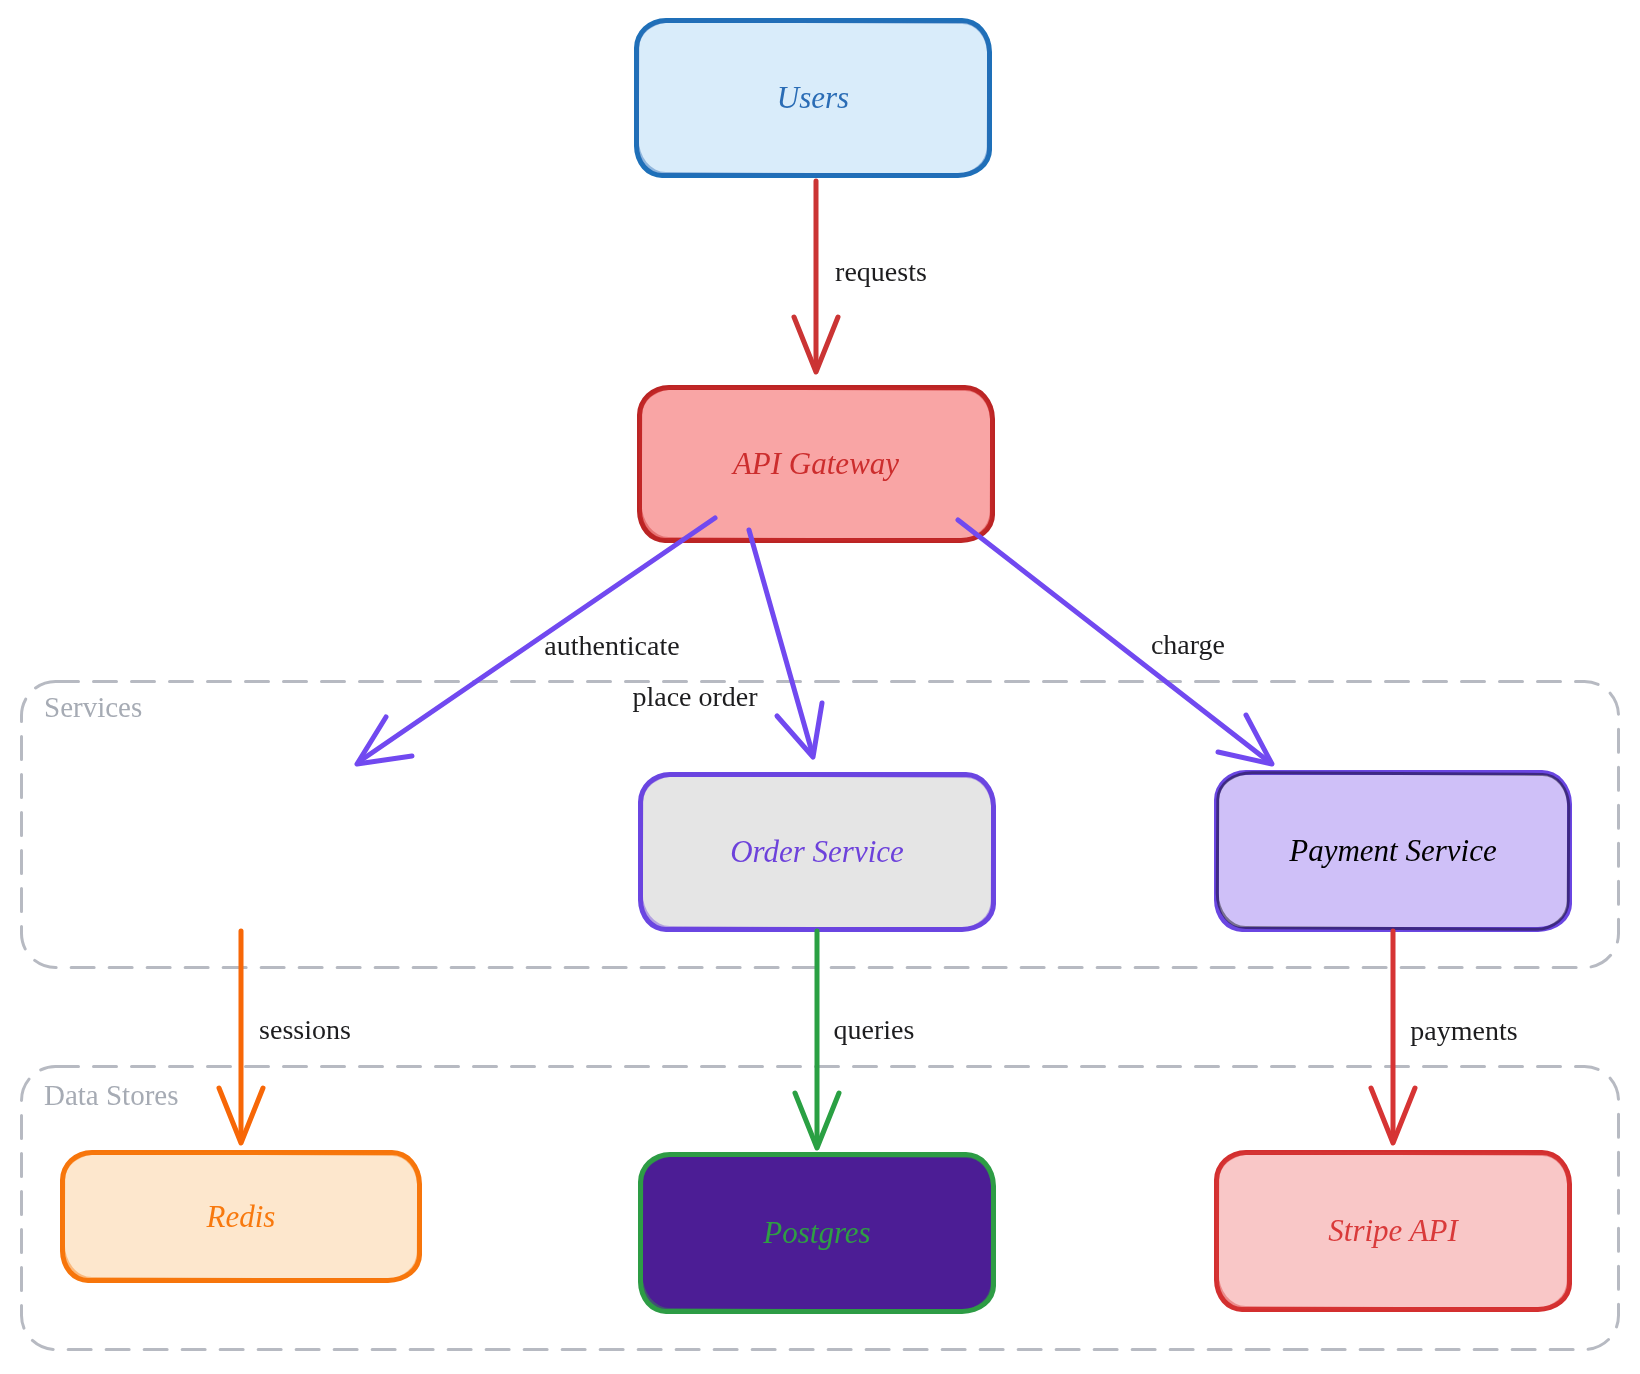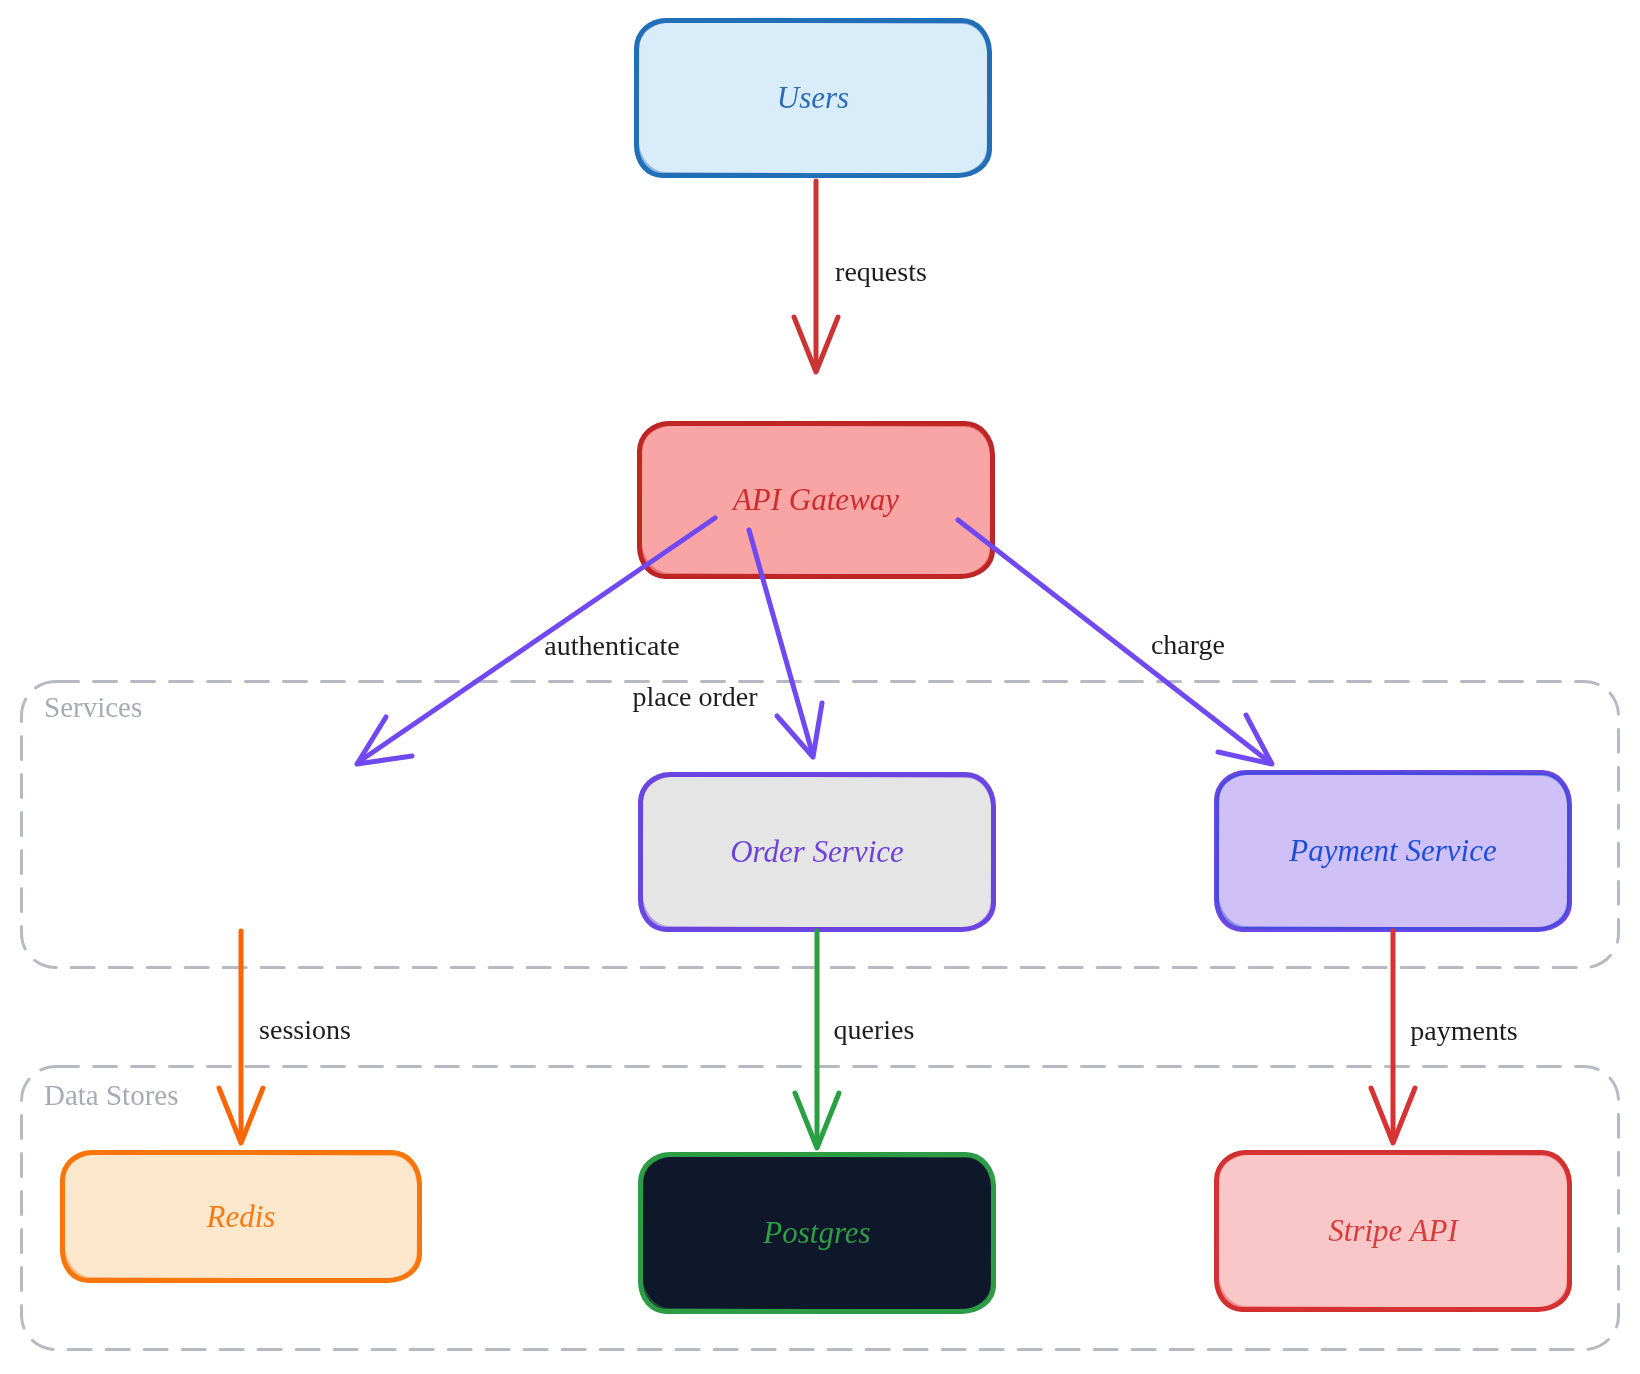--- a/index.html
+++ b/index.html
@@ -123,38 +123,38 @@
     </g>
   </svg>
 
   <div class="group-label gl-services">Services</div>
   <div class="group-label gl-datastores">Data Stores</div>
 
   <div class="node n-users" style="background: rgb(217, 236, 250); border-color: rgb(30, 112, 185); color: rgb(42, 108, 181);">
     <span>Users</span>
   </div>
 
-  <div class="node n-api" style="background: rgb(249, 165, 165); border-color: rgb(187, 36, 36); color: rgb(204, 45, 45); margin-top: 36px;">
+  <div class="node n-api" style="background: rgb(249, 165, 165); border-color: rgb(187, 36, 36); color: rgb(204, 45, 45);">
     <span>API Gateway</span>
   </div>
 
 
   <div class="node n-order" style="background: #e5e5e5; border-color: rgb(106, 70, 226); color: rgb(109, 66, 219);">
     <span>Order Service</span>
   </div>
 
-  <div class="node n-payment" style="background: rgb(207, 192, 248); border-color: rgb(106, 70, 226); color: #1d4ed8;">
+  <div class="node n-payment" style="background: rgb(207, 192, 248); border-color: rgb(106, 70, 226); color: #000000;">
     <span>Payment Service</span>
   </div>
 
   <div class="node n-redis" style="background: rgb(253, 231, 205); border-color: rgb(247, 117, 11); color: rgb(248, 121, 14);">
     <span>Redis</span>
   </div>
 
-  <div class="node n-postgres" style="background: #0f172a; border-color: rgb(45, 156, 69); color: rgb(47, 158, 68); justify-content: center;">
+  <div class="node n-postgres" style="background: #4c1d95; border-color: rgb(45, 156, 69); color: rgb(47, 158, 68); justify-content: center;">
     <span>Postgres</span>
   </div>
 
   <div class="node n-stripe" style="background: rgb(249, 199, 199); border-color: rgb(211, 47, 47); color: rgb(217, 58, 58);">
     <span>Stripe API</span>
   </div>
 
   <div class="edge-label el-requests">requests</div>
   <div class="edge-label el-authenticate">authenticate</div>
   <div class="edge-label el-placeorder">place order</div>

